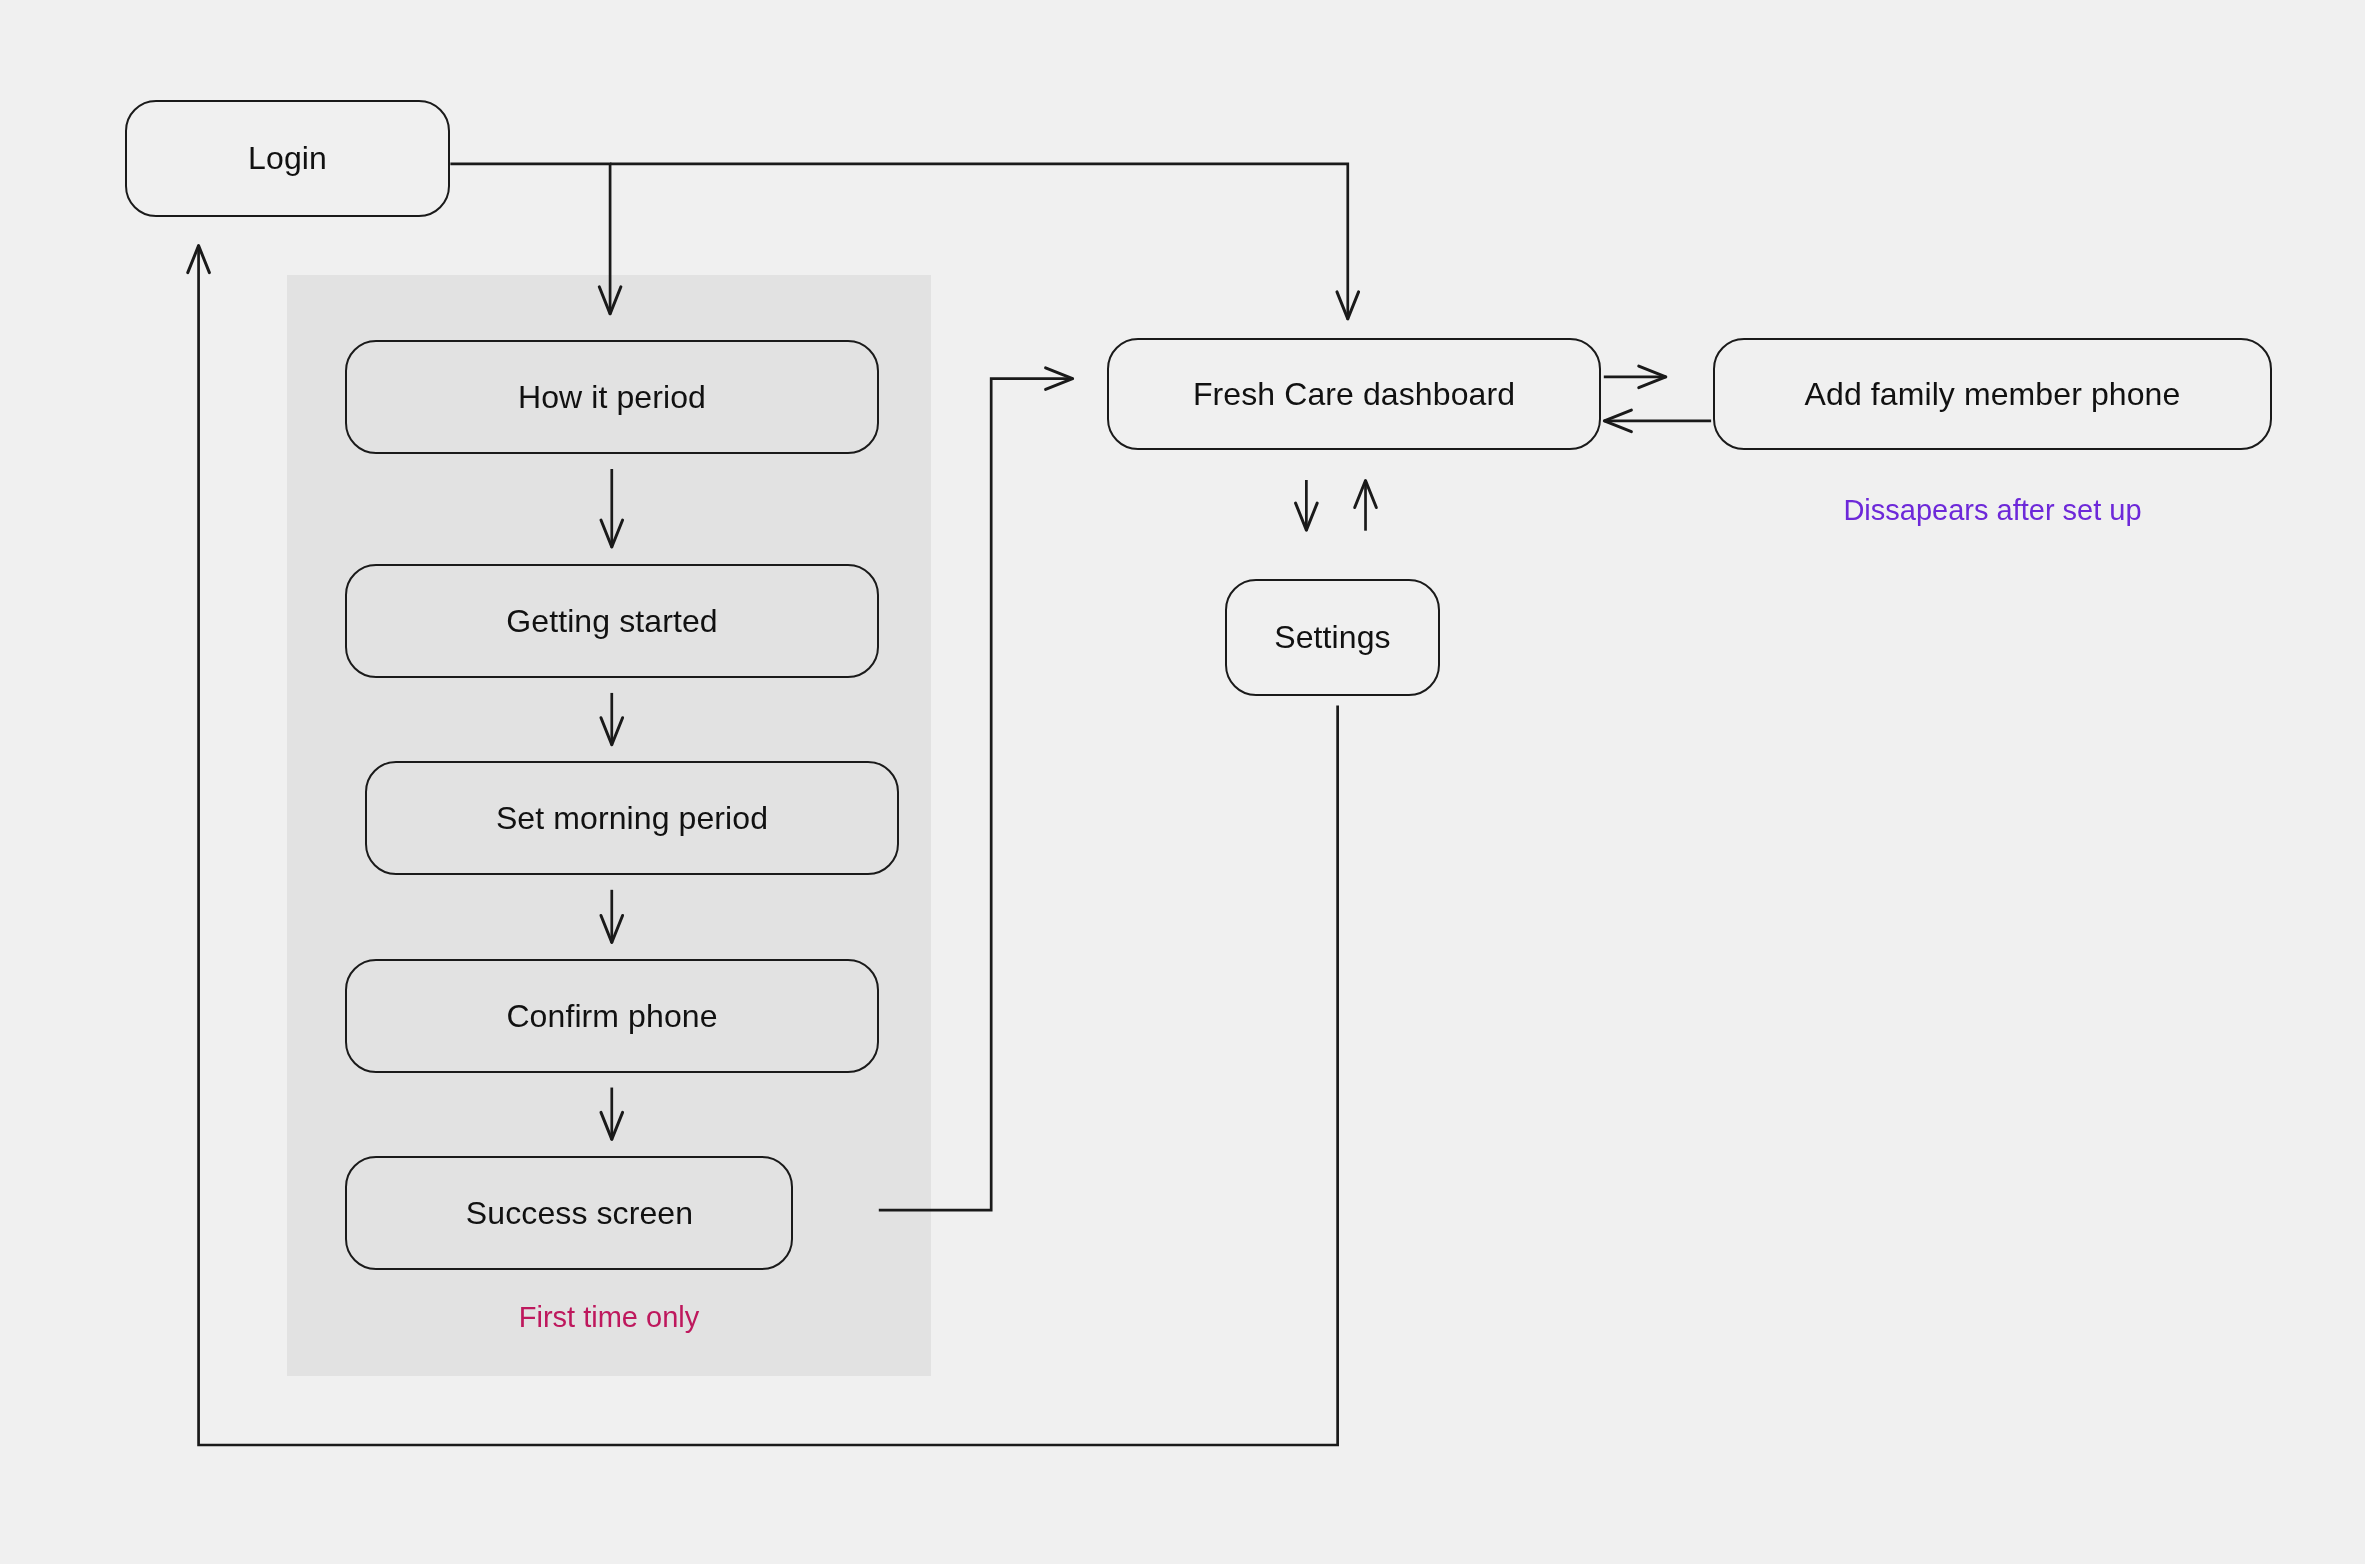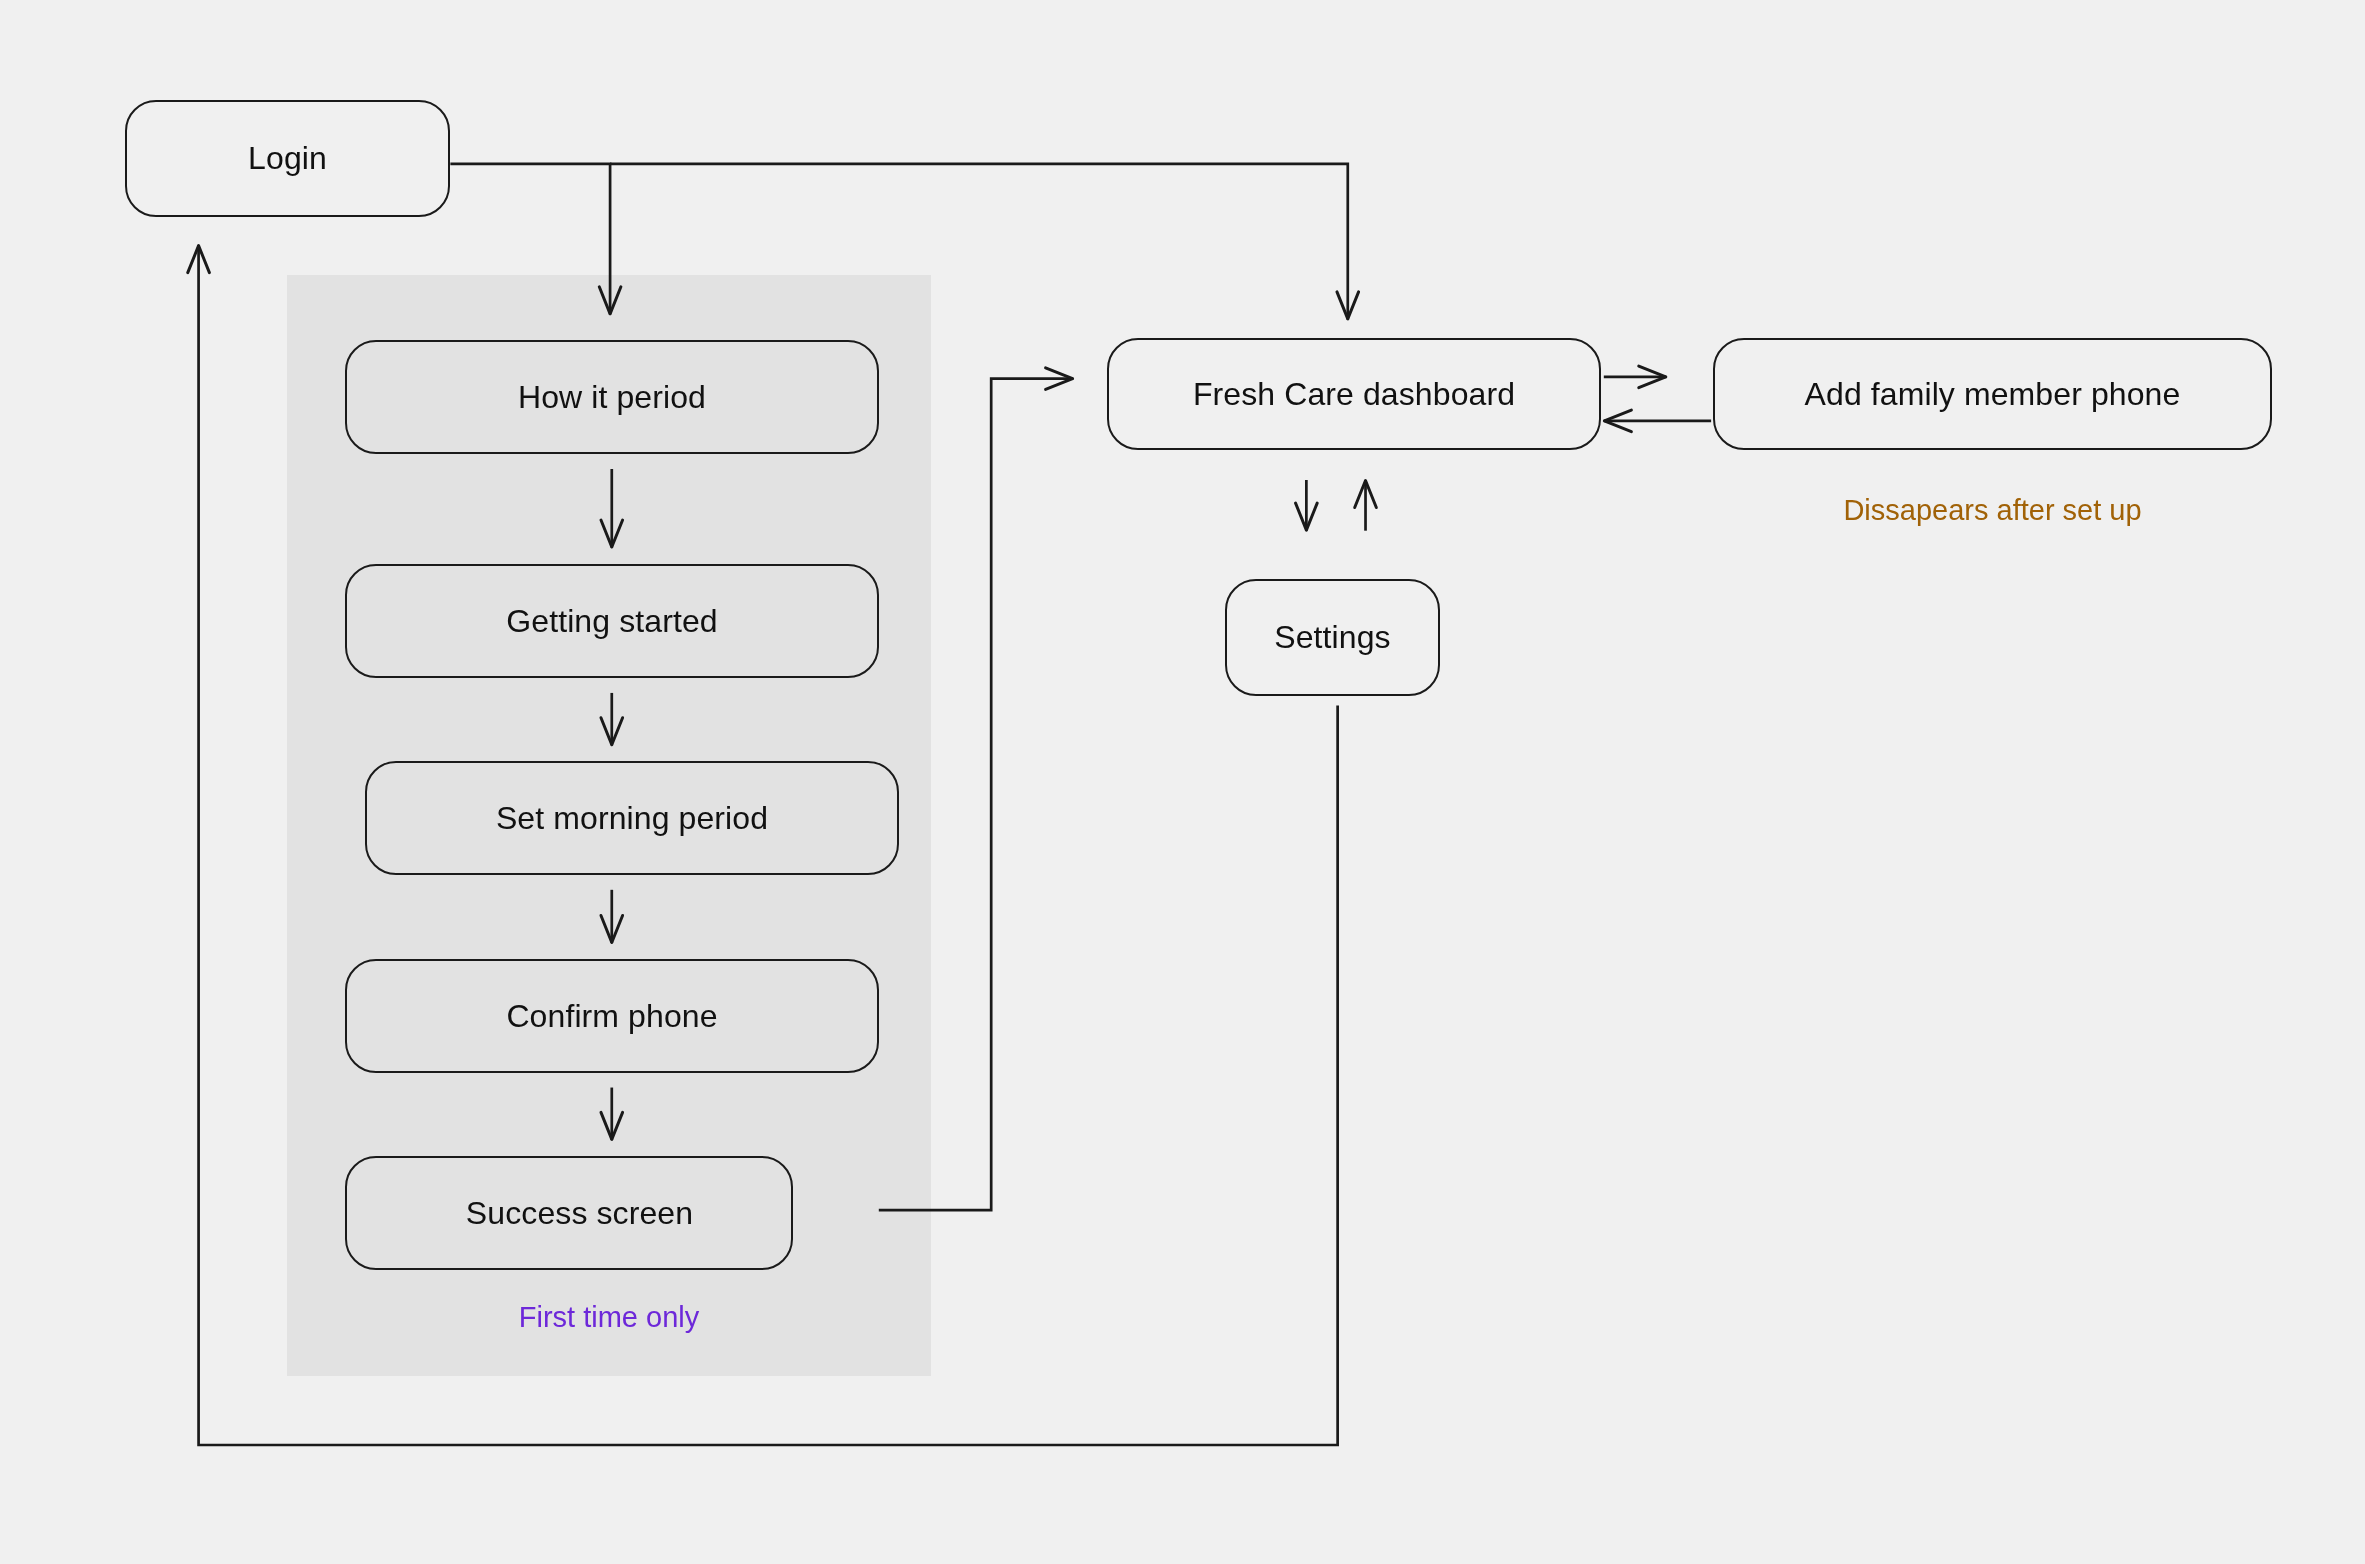--- a/index.html
+++ b/index.html
@@ -30,21 +30,21 @@
     height: 1565px;
     pointer-events: none;
   }
   
   .group-panel {
     position: absolute;
     background: #e2e2e2;
   }
   .group-caption {
     position: absolute;
-    color: #6d28d9;
+    color: #be185d;
     font-size: 29px;
     text-align: center;
     white-space: nowrap;
   }
   
   .node {
     position: absolute;
     box-sizing: border-box;
     border: 2.1px solid #1a1a1a;
     border-radius: 31px;
@@ -58,21 +58,21 @@
     letter-spacing: 0.1px;
     line-height: 1.2;
     padding: 0 15px;
   }
   .node-label {
     display: block;
     white-space: nowrap;
   }
   .side-caption {
     position: absolute;
-    color: #a16207;
+    color: #6d28d9;
     font-size: 29px;
     text-align: center;
     white-space: nowrap;
   }
 </style>
 </head>
 <body>
 
 <div id="canvas">
 

